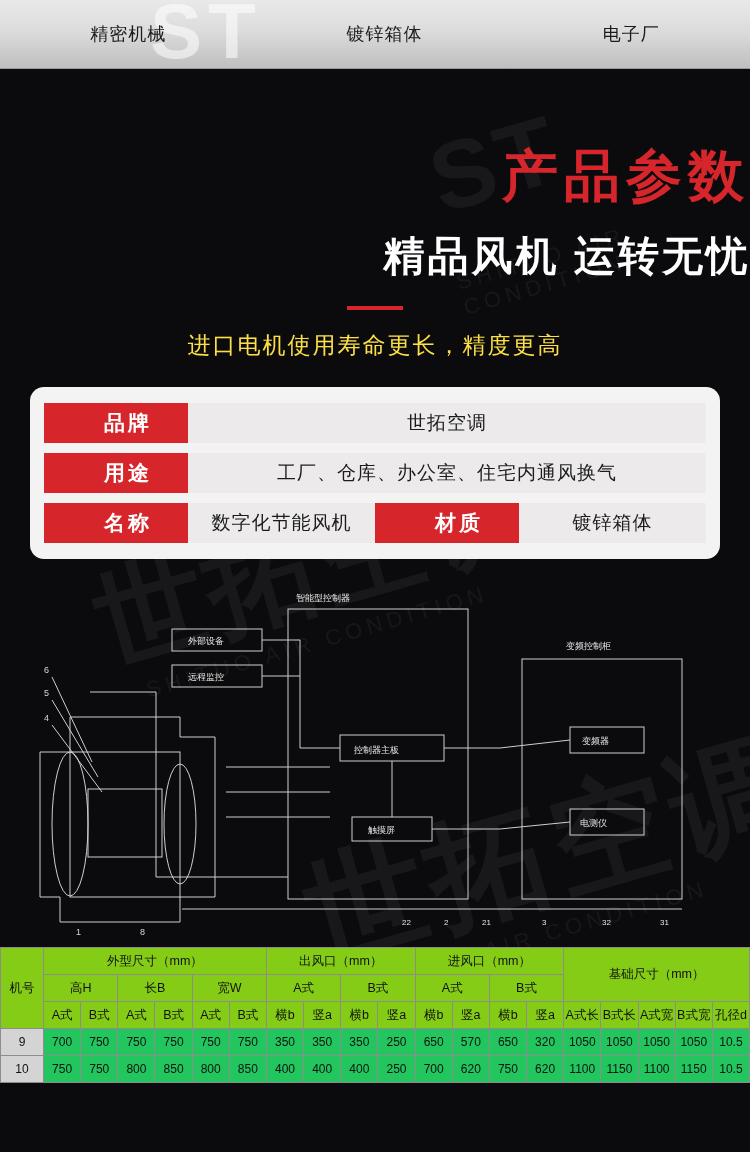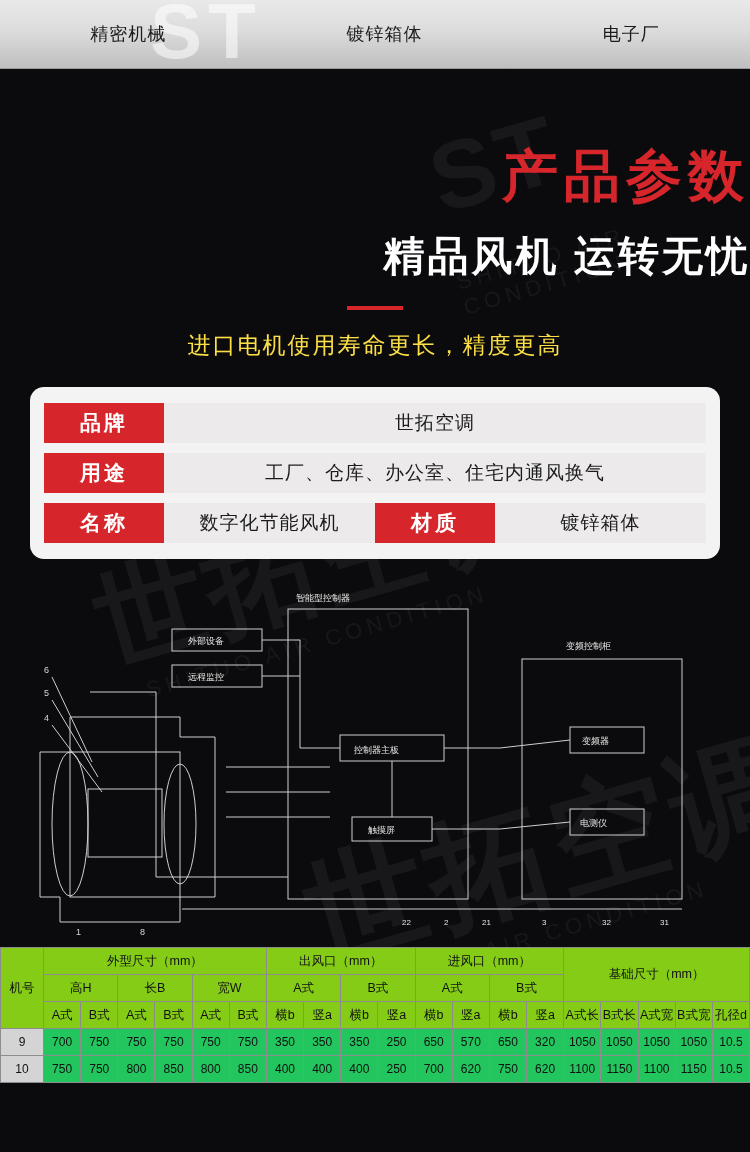--- a/index.html
+++ b/index.html
@@ -132,20 +132,21 @@
     background: #d7262b;
     color: #fff;
     font-size: 21px;
     font-weight: bold;
     letter-spacing: 3px;
     display: flex;
     align-items: center;
     justify-content: center;
     height: 40px;
     flex: none;
+    padding-left: 24px;
   }
   .spec-val {
     flex: 1;
     background: #eceaea;
     color: #1c1c1c;
     font-size: 19px;
     display: flex;
     align-items: center;
     justify-content: center;
     height: 40px;

